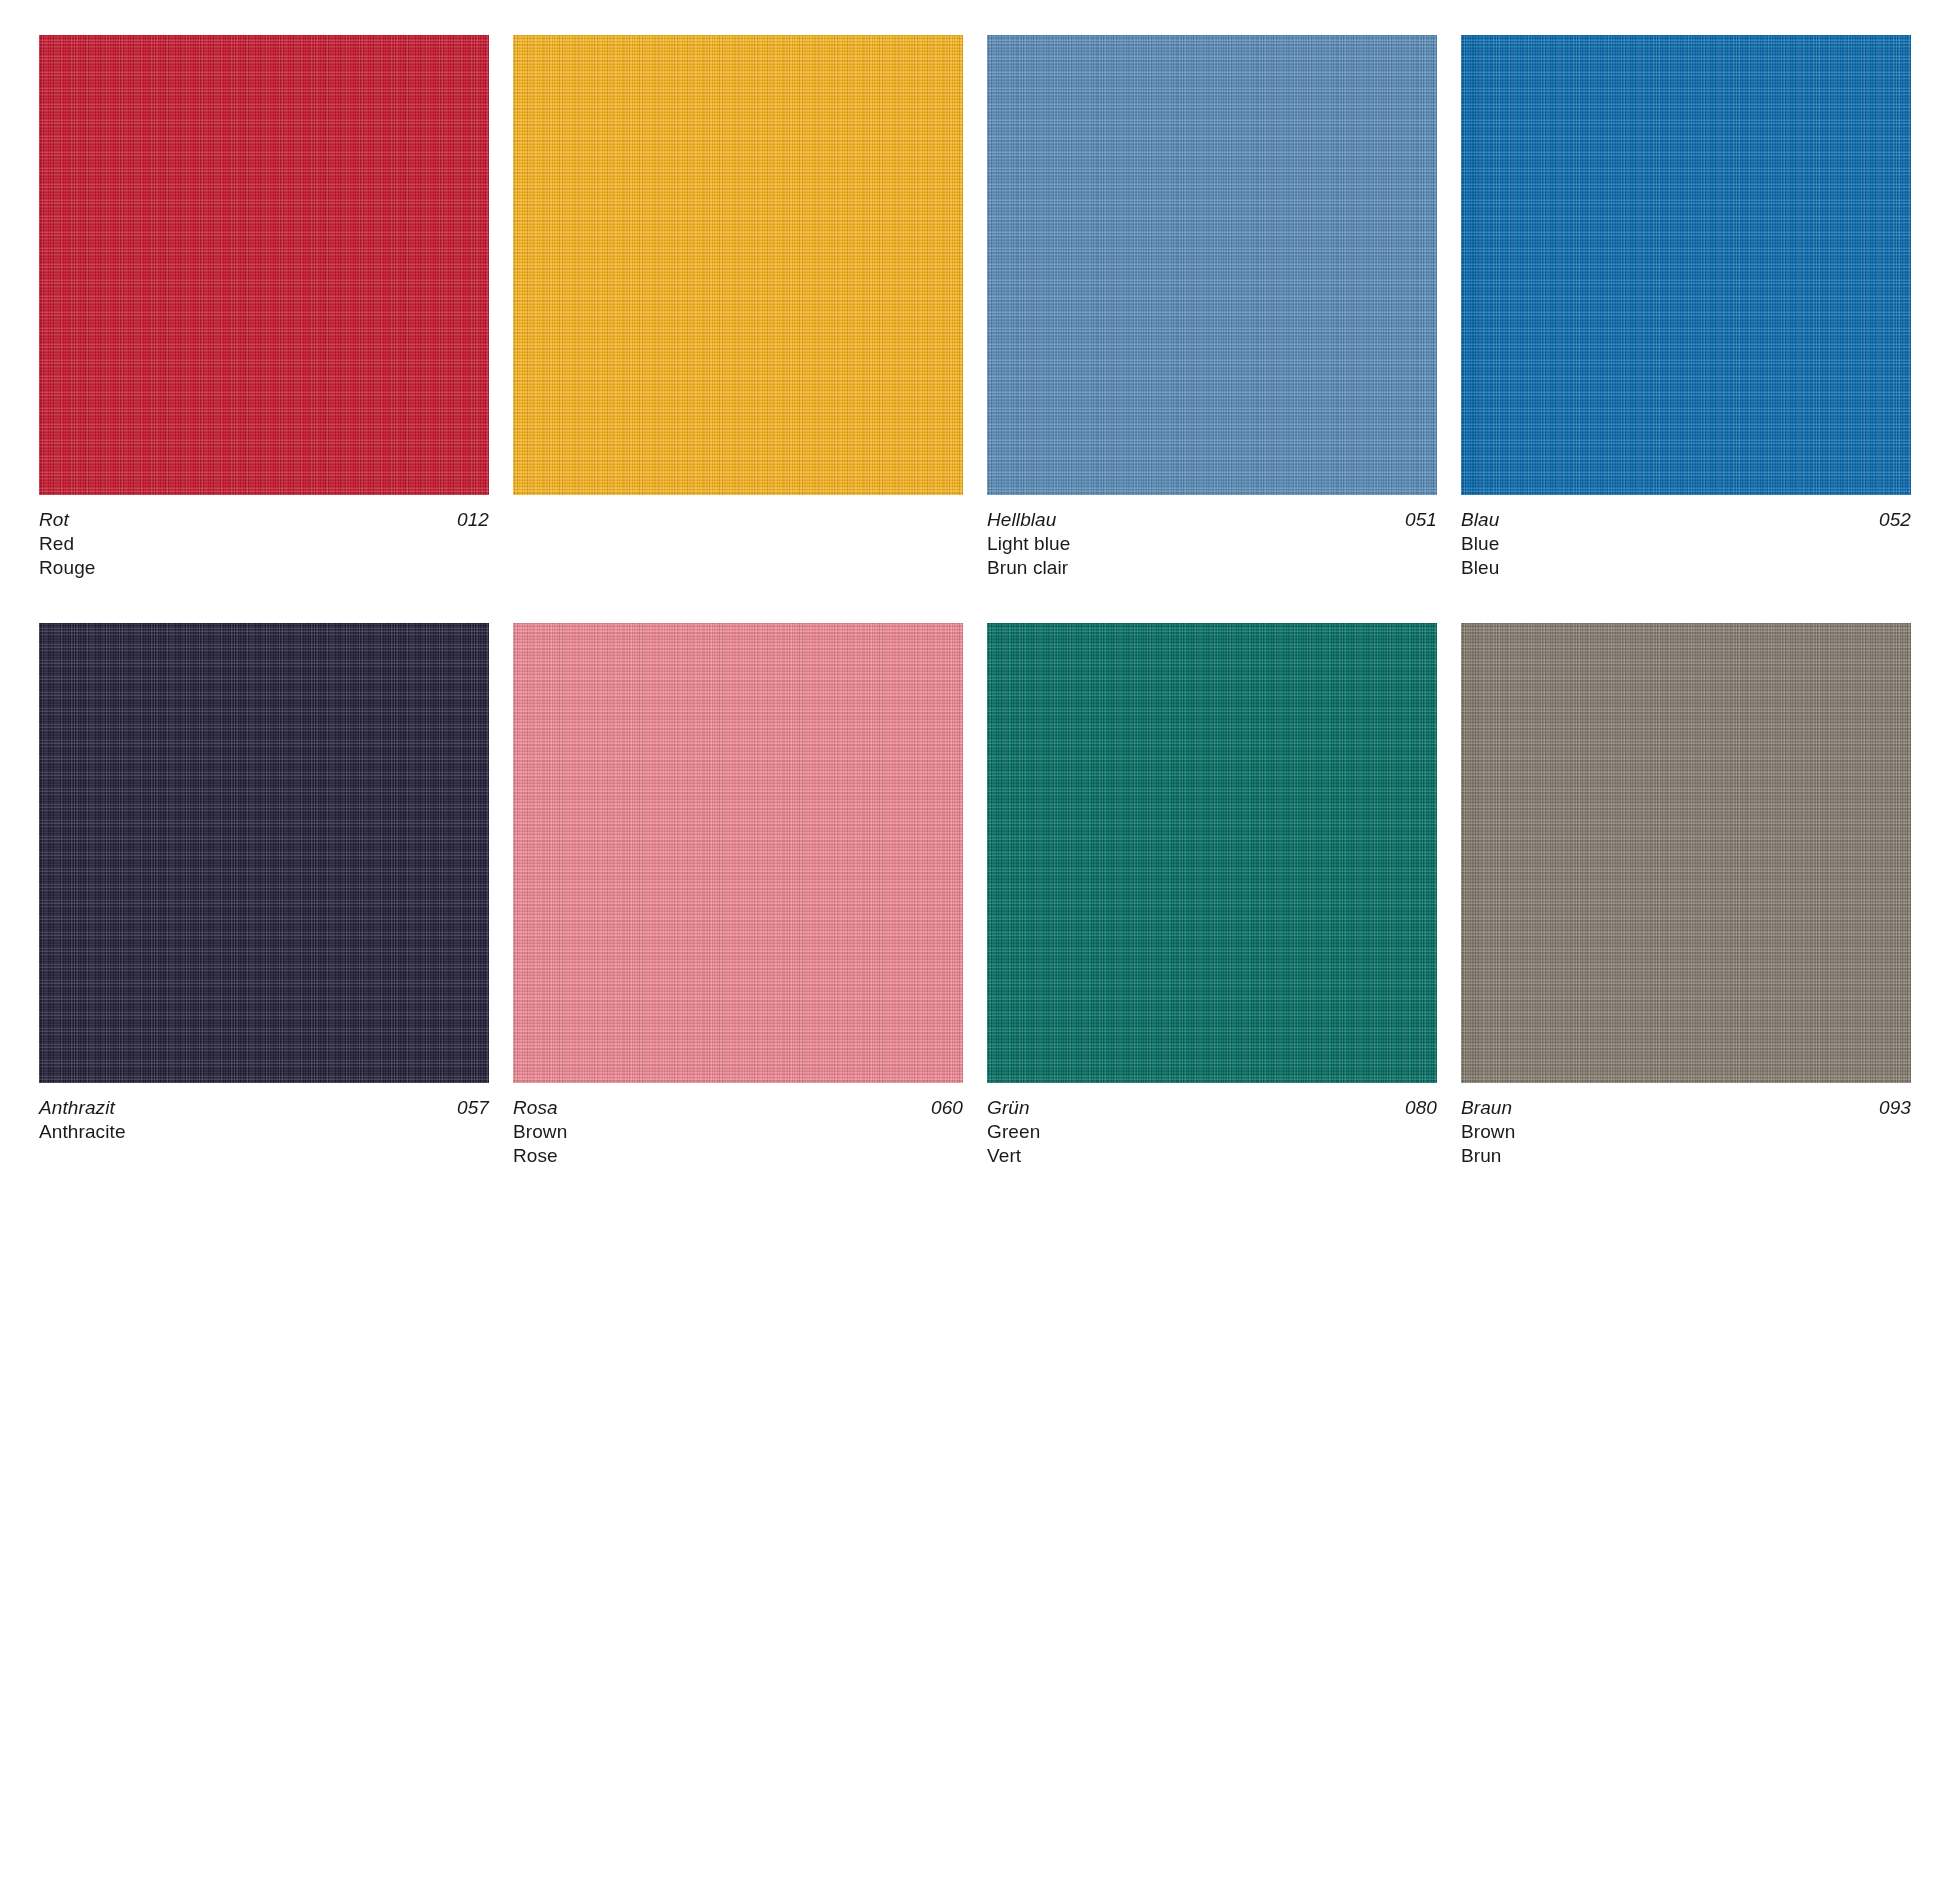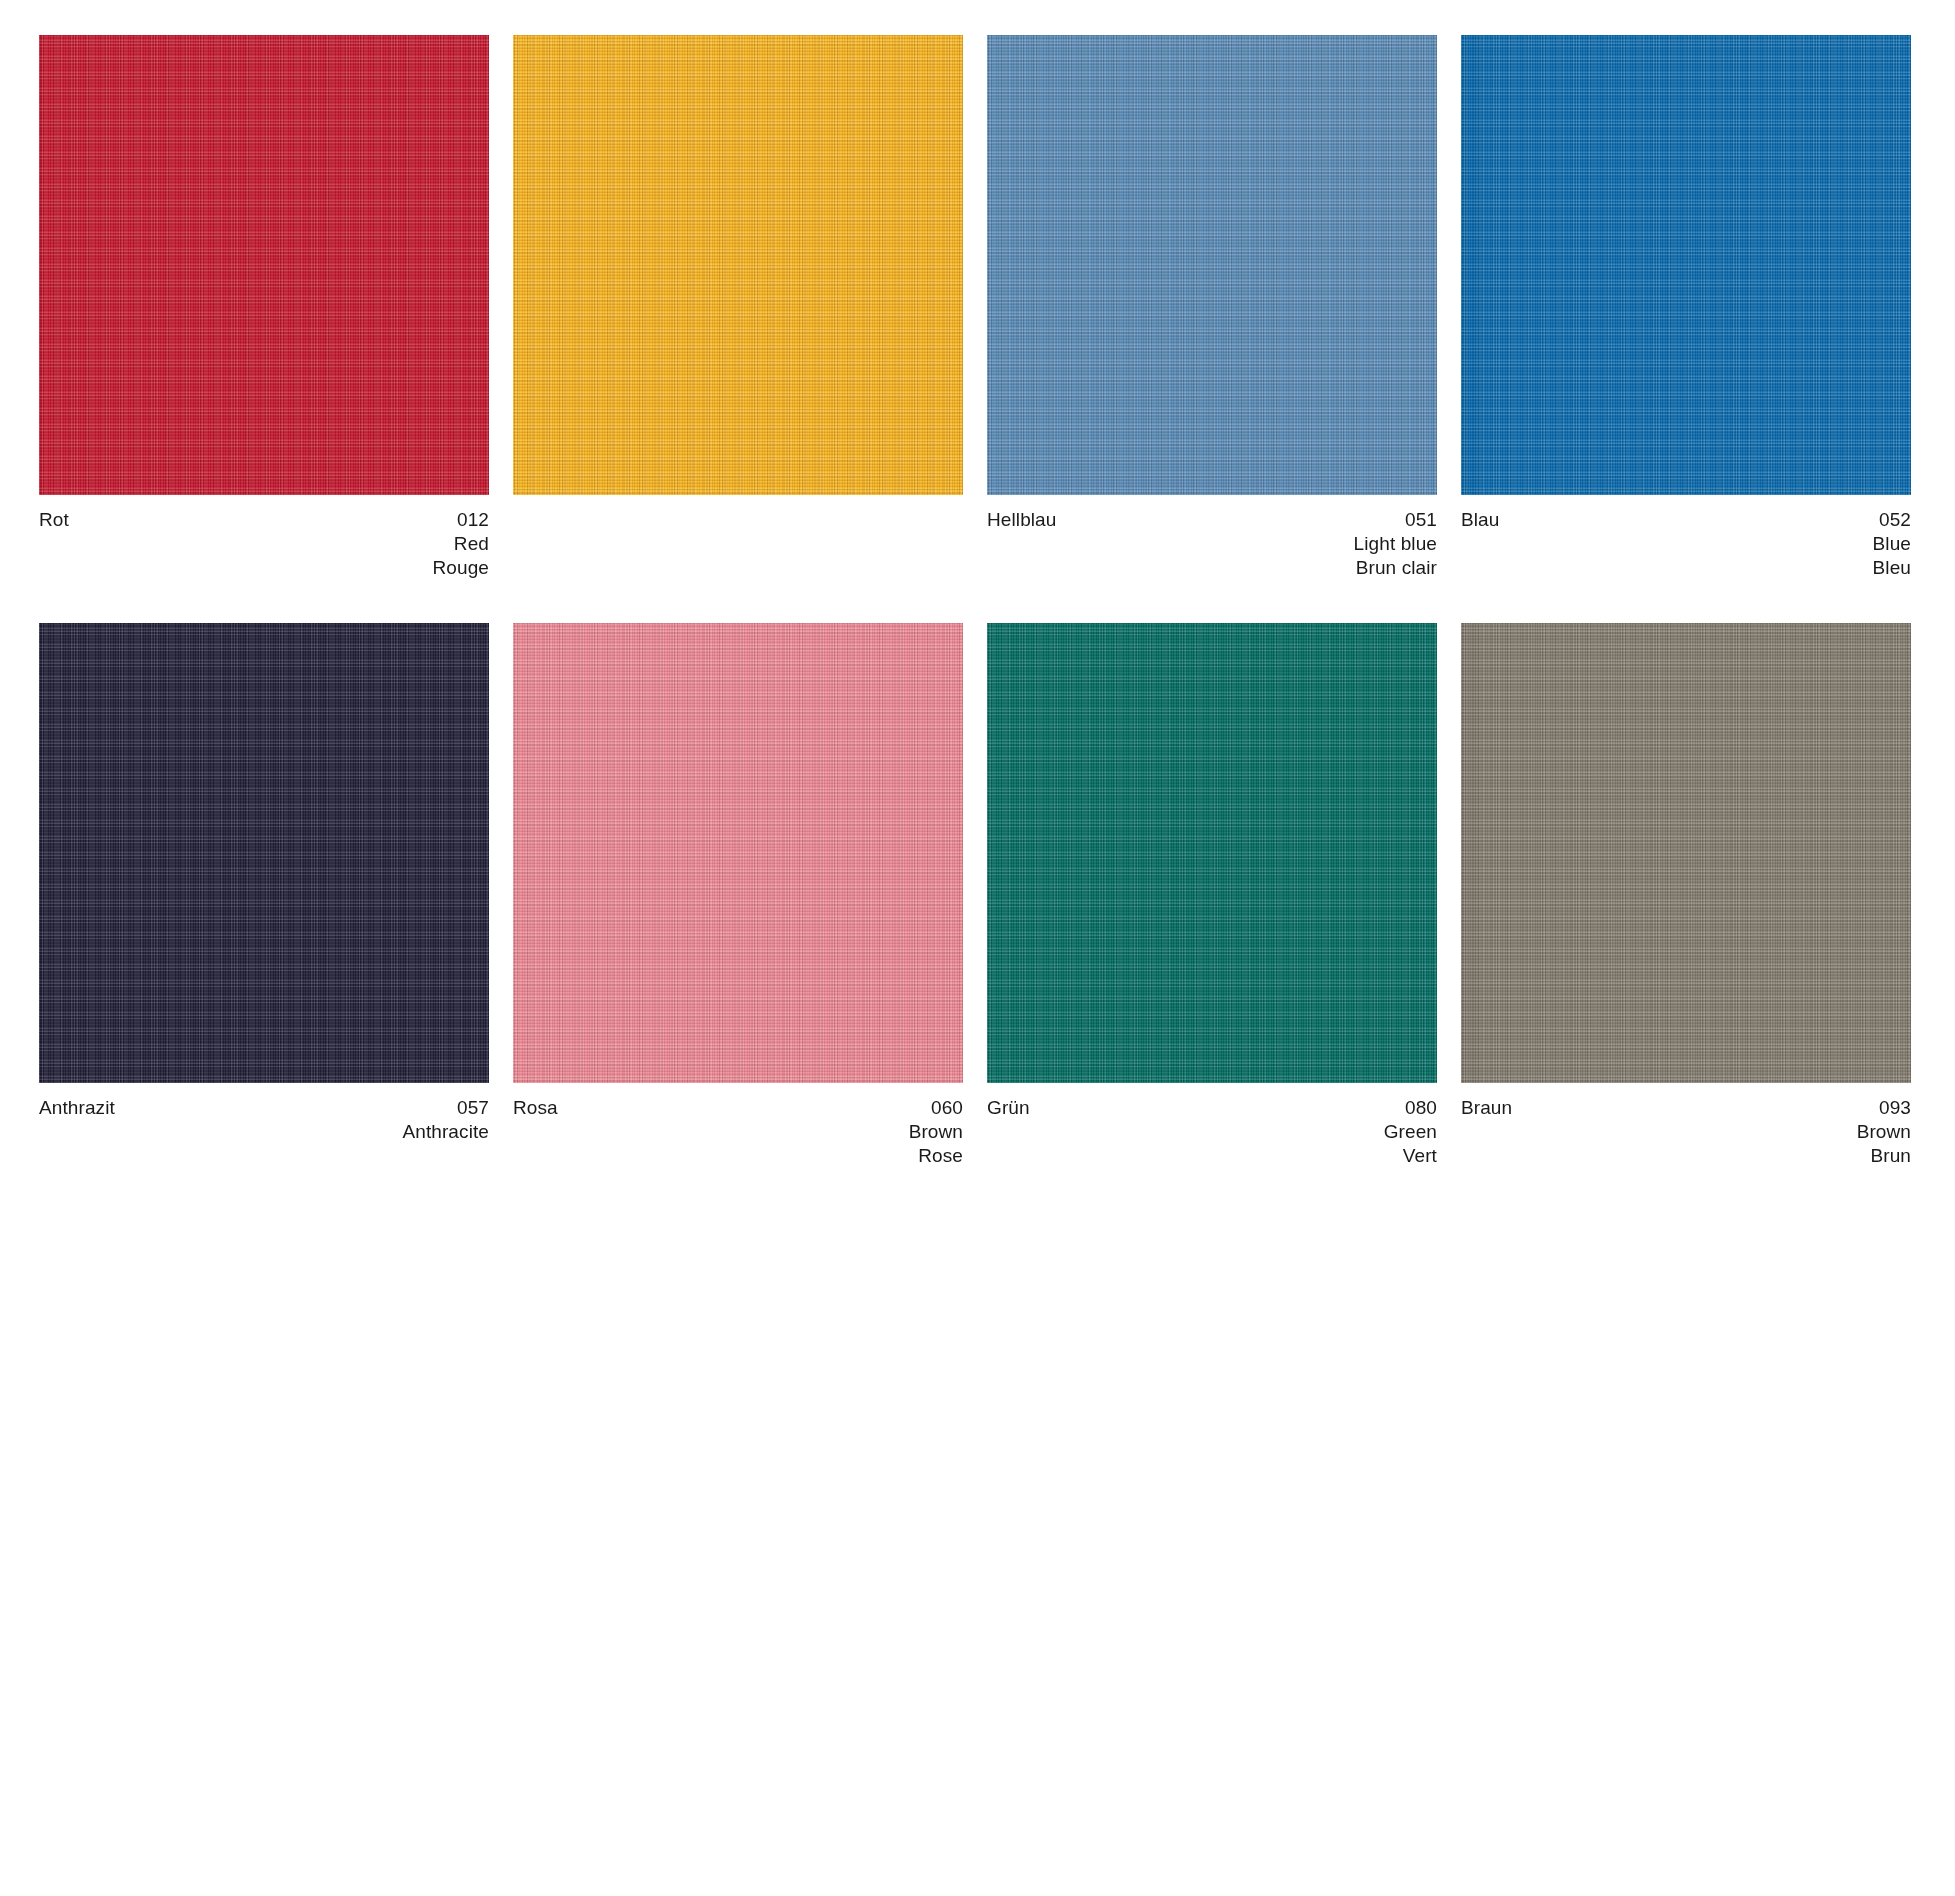--- a/index.html
+++ b/index.html
@@ -97,38 +97,38 @@
     left: 0;
     top: 473px;
     width: 450px;
   }
 
   .label-row-top {
     display: flex;
     justify-content: space-between;
     align-items: flex-start;
     width: 450px;
+    font-style: italic;
   }
 
   .name-de, .name-en, .name-fr, .code {
     font-family: "Liberation Sans", sans-serif;
     font-size: 19px;
     line-height: 24px;
     color: #1a1a1a;
     letter-spacing: 0.1px;
     white-space: nowrap;
   }
 
   .code {
     text-align: right;
   }
 
   .name-en, .name-fr {
     display: block;
-    text-align: right;
   }
 
   .empty-cell {
     width: 450px;
     height: 588px;
   }
 </style>
 </head>
 <body>
 

